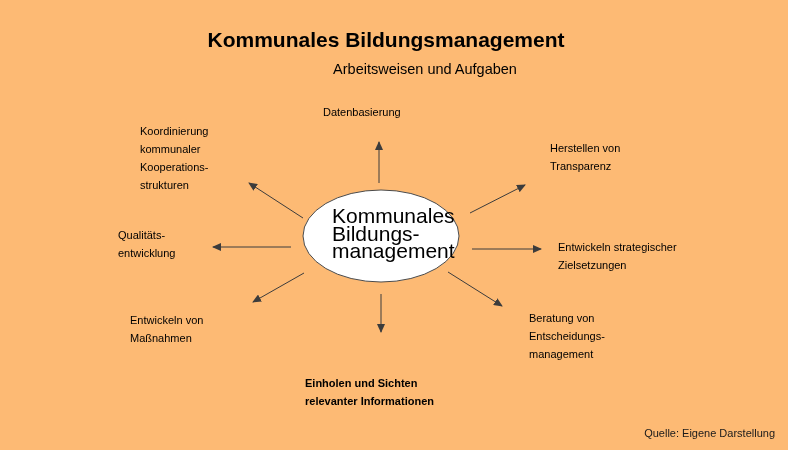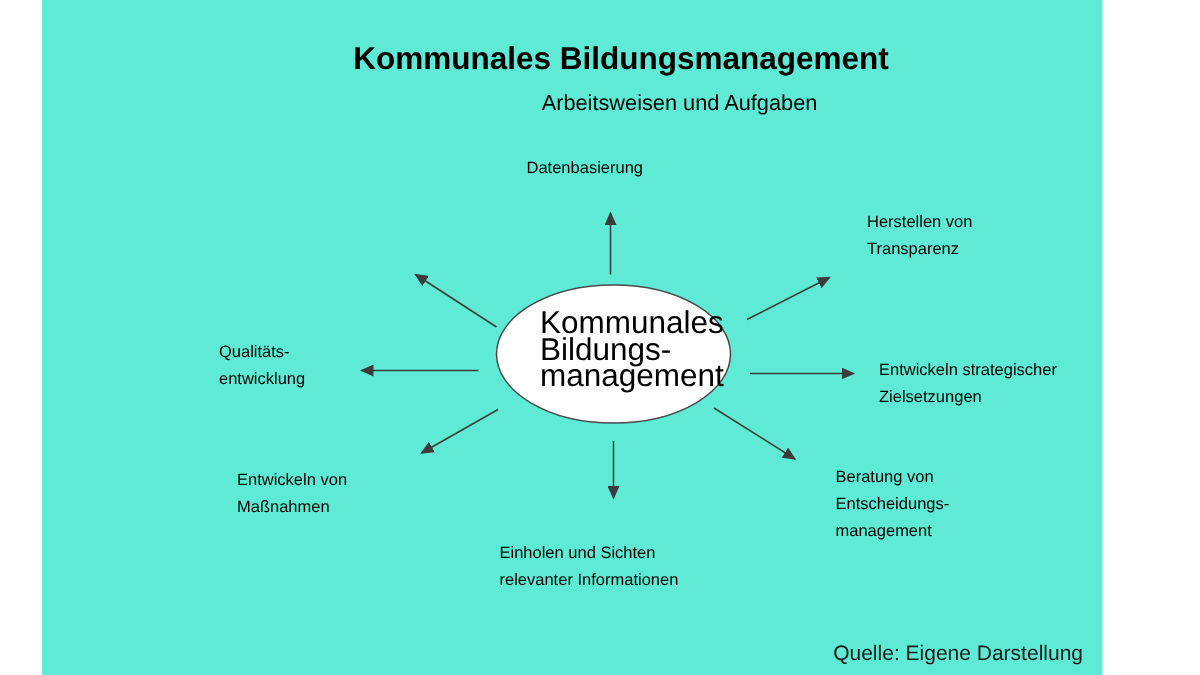--- a/index.html
+++ b/index.html
@@ -2,27 +2,26 @@
 <html><head>
 <meta charset="utf-8">
 <style>
   html, body {
     margin: 0;
     padding: 0;
     background: #ffffff;
   }
   #canvas {
     position: relative;
-    width: 707px;
+    width: 788px;
     height: 450px;
-    background: #5eead4;
+    background: #fdba74;
     font-family: "Liberation Sans", "DejaVu Sans", sans-serif;
     color: #000000;
     overflow: hidden;
-    margin-left: 28px;
   }
   #arrow-layer {
     position: absolute;
     left: 0;
     top: 0;
     width: 800px;
     height: 450px;
   }
   .title {
     position: absolute;
@@ -47,37 +46,37 @@
   .node {
     position: absolute;
     font-size: 11px;
     line-height: 18px;
     white-space: pre-line;
   }
   .node-datenbasierung   { left: 323px; top: 103px; }
   .node-koordinierung    { left: 140px; top: 122px; }
   .node-qualitaet        { left: 118px; top: 226px; }
   .node-entwicklung      { left: 130px; top: 311px; }
-  .node-einholen         { left: 305px; top: 360px; }
+  .node-einholen         { left: 305px; top: 374px; font-weight: bold; }
   .node-beratung         { left: 529px; top: 309px; }
   .node-zielsetzungen    { left: 558px; top: 238px; }
   .node-transparenz      { left: 550px; top: 139px; }
   .center-label {
     position: absolute;
     left: 332px;
     top: 207px;
     font-size: 21px;
     line-height: 17.5px;
     white-space: pre-line;
   }
   .source-note {
     position: absolute;
     right: 13px;
     top: 427px;
-    font-size: 14px;
+    font-size: 11px;
     color: #1a1a1a;
   }
 </style>
 </head>
 <body>
 
 <div id="canvas">
 
   <div class="title">Kommunales Bildungsmanagement</div>
   <div class="subtitle">Arbeitsweisen und Aufgaben</div>
@@ -112,16 +111,20 @@
 Zielsetzungen</div>
   <div class="node node-beratung">Beratung von
 Entscheidungs-
 management</div>
   <div class="node node-einholen">Einholen und Sichten
 relevanter Informationen</div>
   <div class="node node-entwicklung">Entwickeln von
 Maßnahmen</div>
   <div class="node node-qualitaet">Qualitäts-
 entwicklung</div>
+  <div class="node node-koordinierung">Koordinierung
+kommunaler
+Kooperations-
+strukturen</div>
 
   <div class="source-note">Quelle: Eigene Darstellung</div>
 
 </div>
 
 </body></html>

